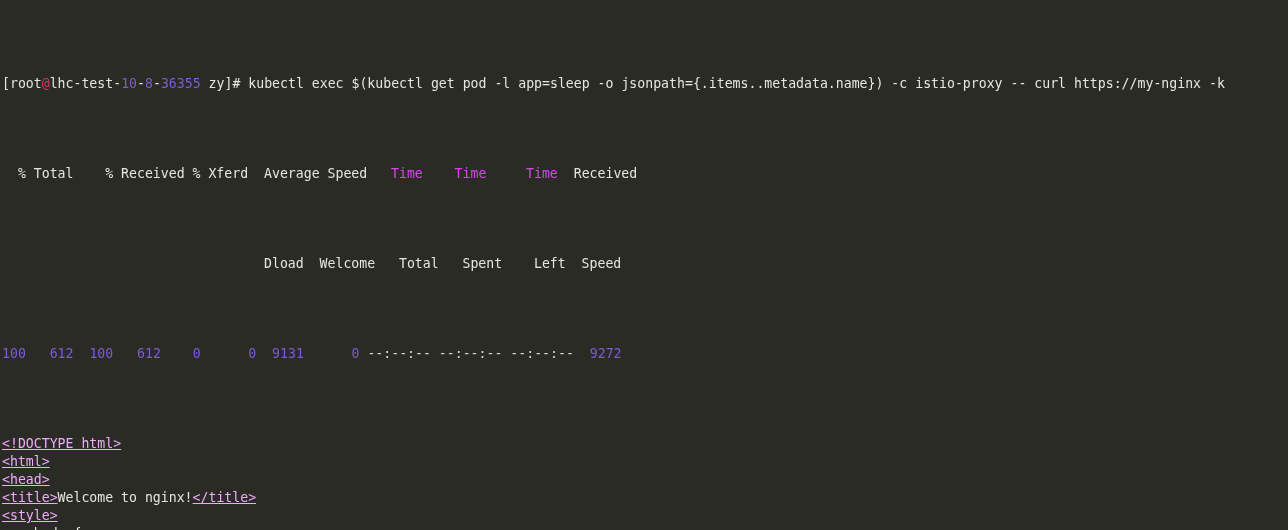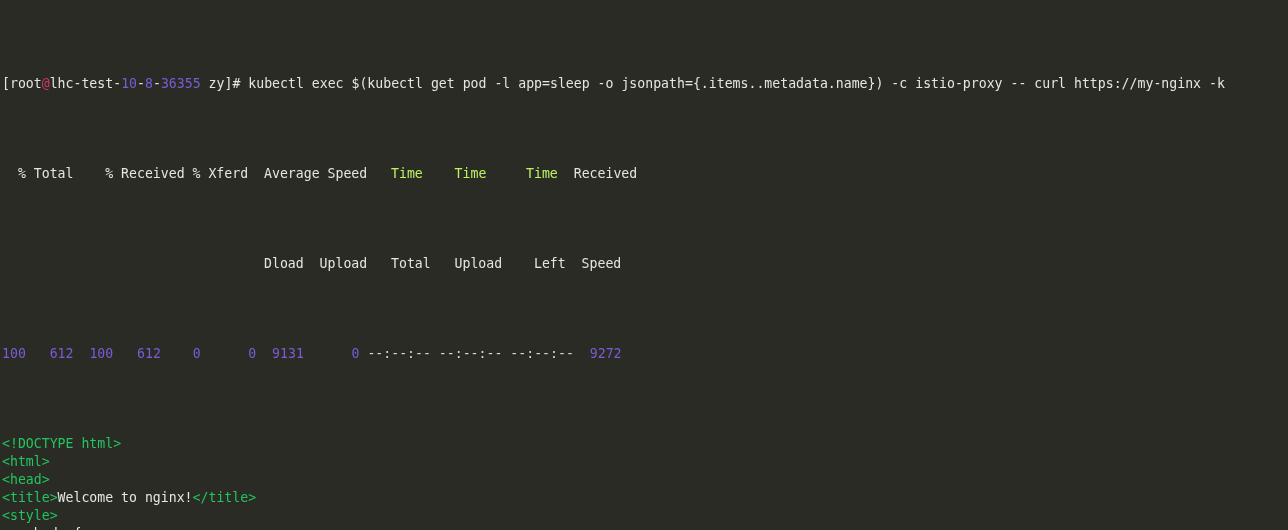--- a/index.html
+++ b/index.html
@@ -24,39 +24,39 @@
     letter-spacing: 0px;
     white-space: pre;
     color: #d8d8d2;
   }
   .line {
     height: 18px;
     white-space: pre;
     font-family: "DejaVu Sans Mono", "Liberation Mono", monospace;
   }
   .c-white   { color: #e6e6e0; }
-  .c-tag     { color: #22c55e; }
+  .c-tag     { color: #f0abfc; text-decoration: underline; }
   .c-num     { color: #7b5cd6; }
   .c-at      { color: #d6376b; }
-  .c-pink    { color: #bef264; }
+  .c-pink    { color: #d946ef; }
   .c-dim     { color: #d9d9d3; }
 </style>
 </head>
 <body>
 
 <div id="terminal">
 
   
   <div class="line"><span class="c-white">[</span><span class="c-white">root</span><span class="c-at">@</span><span class="c-white">lhc-test-</span><span class="c-num">10</span><span class="c-white">-</span><span class="c-num">8</span><span class="c-white">-</span><span class="c-num">36355</span><span class="c-white"> zy</span><span class="c-white">]</span><span class="c-white">#</span><span class="c-white"> kubectl exec $(kubectl get pod -l app=sleep -o jsonpath={.items..metadata.name}) -c istio-proxy -- curl https://my-nginx -k</span></div>
 
   
   <div class="line"><span class="c-white">  % Total    % Received % Xferd  Average Speed   </span><span class="c-pink">Time</span><span class="c-white">    </span><span class="c-pink">Time</span><span class="c-white">     </span><span class="c-pink">Time</span><span class="c-white">  </span><span class="c-white">Received</span></div>
 
   
-  <div class="line"><span class="c-white">                                 Dload  Upload   Total   Upload    Left  Speed</span></div>
+  <div class="line"><span class="c-white">                                 Dload  Welcome   Total   Spent    Left  Speed</span></div>
 
   
   <div class="line"><span class="c-num">100</span><span class="c-white">   </span><span class="c-num">612</span><span class="c-white">  </span><span class="c-num">100</span><span class="c-white">   </span><span class="c-num">612</span><span class="c-white">    </span><span class="c-num">0</span><span class="c-white">      </span><span class="c-num">0</span><span class="c-white">  </span><span class="c-num">9131</span><span class="c-white">      </span><span class="c-num">0</span><span class="c-dim"> </span><span class="c-dim">--:--:--</span><span class="c-dim"> </span><span class="c-dim">--:--:--</span><span class="c-dim"> </span><span class="c-dim">--:--:--</span><span class="c-white">  </span><span class="c-num">9272</span></div>
 
   
   <div id="html-response"><div class="line"><span class="c-tag">&lt;!DOCTYPE html&gt;</span></div><div class="line"><span class="c-tag">&lt;html&gt;</span></div><div class="line"><span class="c-tag">&lt;head&gt;</span></div><div class="line"><span class="c-tag">&lt;title&gt;</span><span class="c-white">Welcome to nginx!</span><span class="c-tag">&lt;/title&gt;</span></div><div class="line"><span class="c-tag">&lt;style&gt;</span></div><div class="line"><span class="c-white">    body {</span></div></div>
 
 </div>
 
 </body></html>

